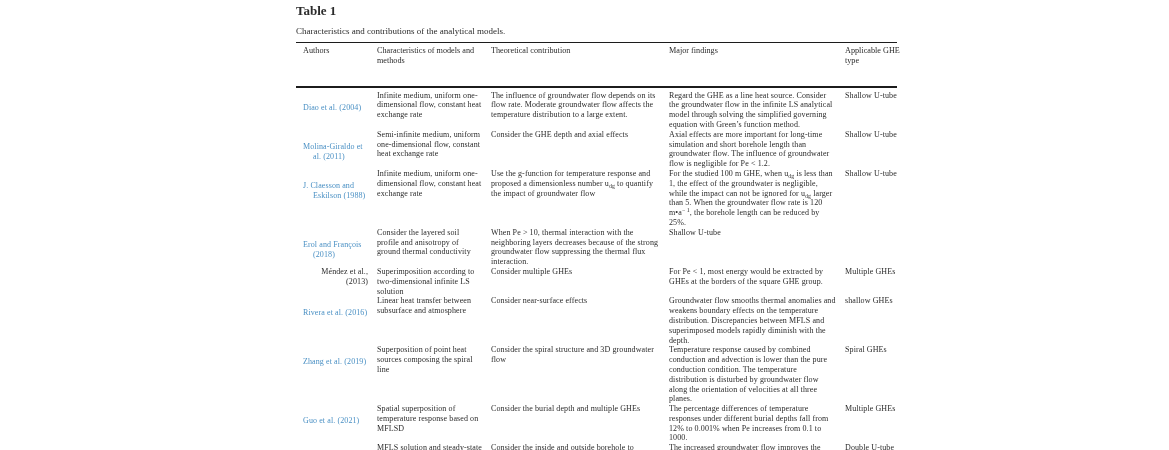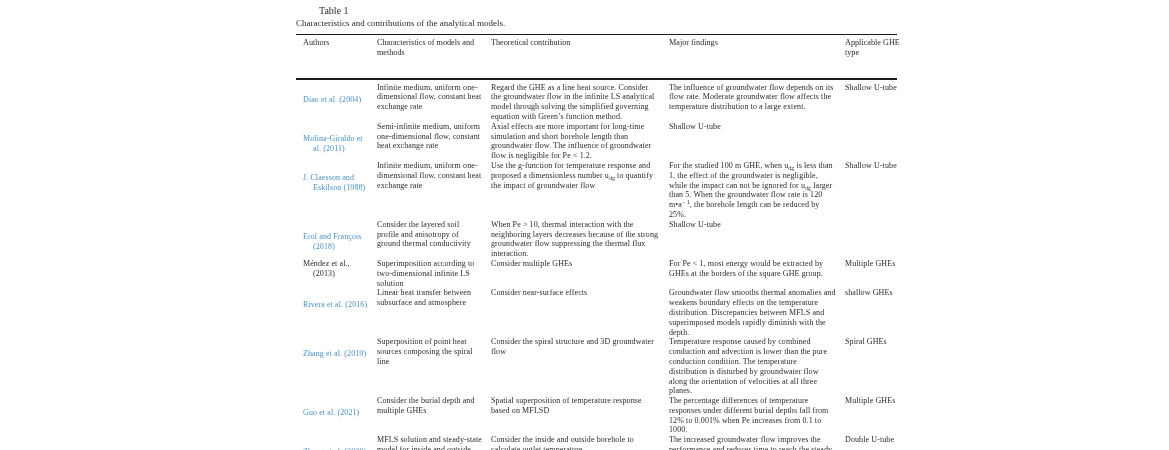--- a/index.html
+++ b/index.html
@@ -4,22 +4,22 @@
 <style>
   :root { --link-color: #4a90c4; --ink: #2b2b2b; --rule: #1c1c1c; }
   * { box-sizing: border-box; margin: 0; padding: 0; }
   html, body { background: #ffffff; }
   body {
     width: 1169px; height: 450px; position: relative; overflow: hidden;
     font-family: "Liberation Serif", "DejaVu Serif", serif;
     color: var(--ink);
   }
   .table-wrap { position: absolute; left: 296px; top: 5px; width: 601px; }
-  .table-label { font-size: 10px; font-weight: normal; line-height: 11px; margin-left: 23px; }
-  .table-caption { font-size: 9px; line-height: 11px; margin-top: 2px; }
+  .table-label { font-size: 13px; font-weight: bold; line-height: 11px; }
+  .table-caption { font-size: 9px; line-height: 11px; margin-top: 10px; }
   .rule { width: 100%; }
   .rule-thin  { border-top: 1px solid var(--rule); margin-top: 5px; }
   .rule-thick { border-top: 2px solid var(--rule); }
   .grid {
     display: grid;
     grid-template-columns: 74px 114px 178px 176px 59px;
     padding-left: 7px;
   }
   .header { padding-top: 3px; padding-bottom: 20px; }
   .hcell {
@@ -29,21 +29,21 @@
   .tbody { padding-top: 3px; padding-bottom: 2px; }
   .cell {
     font-size: 8px; line-height: 9.8px; padding-right: 9px;
     letter-spacing: 0.1px;
   }
   .cell:last-child { padding-right: 2px; }
   .author {
     display: block; padding-left: 10px; text-indent: -10px;
   }
   .author.link { color: var(--link-color); cursor: pointer; margin-top: 12px; }
-  .author.plain { color: var(--ink); }
+  .author.plain { color: var(--ink); text-align: right; }
   sub { font-size: 5.8px; line-height: 0; vertical-align: -1.5px; }
   sup { font-size: 5.8px; line-height: 0; vertical-align: 3px; }
 </style>
 </head>
 <body>
 
 <div class="table-wrap">
   <div class="table-label">Table 1</div>
   <div class="table-caption">Characteristics and contributions of the analytical models.</div>
   <div class="rule rule-thin"></div>
@@ -54,30 +54,31 @@
     <div class="hcell">Major findings</div>
     <div class="hcell">Applicable GHE type</div>
   </div>
   <div class="rule rule-thick"></div>
   <div class="tbody" id="rows">
   <div class="grid row">
     <div class="cell">
           <span class="author link">Diao et al. (2004)</span>
         </div>
     <div class="cell">Infinite medium, uniform one-dimensional flow, constant heat exchange rate</div>
+    <div class="cell">The influence of groundwater flow depends on its flow rate. Moderate groundwater flow affects the temperature distribution to a large extent.</div>
     <div class="cell">Regard the GHE as a line heat source. Consider the groundwater flow in the infinite LS analytical model through solving the simplified governing equation with Green’s function method.</div>
-    <div class="cell">The influence of groundwater flow depends on its flow rate. Moderate groundwater flow affects the temperature distribution to a large extent.</div>
     <div class="cell">Shallow U-tube</div>
   </div>
 
   <div class="grid row">
     <div class="cell">
           <span class="author link">Molina-Giraldo et al. (2011)</span>
         </div>
     <div class="cell">Semi-infinite medium, uniform one-dimensional flow, constant heat exchange rate</div>
+    <div class="cell">Consider the GHE depth and axial effects</div>
     <div class="cell">Axial effects are more important for long-time simulation and short borehole length than groundwater flow. The influence of groundwater flow is negligible for Pe &lt; 1.2.</div>
     <div class="cell">Shallow U-tube</div>
   </div>
 
   <div class="grid row">
     <div class="cell">
           <span class="author link">J. Claesson and Eskilson (1988)</span>
         </div>
     <div class="cell">Infinite medium, uniform one-dimensional flow, constant heat exchange rate</div>
     <div class="cell">Use the g-function for temperature response and proposed a dimensionless number u<sub>dg</sub> to quantify the impact of groundwater flow</div>
@@ -121,22 +122,22 @@
     <div class="cell">Superposition of point heat sources composing the spiral line</div>
     <div class="cell">Consider the spiral structure and 3D groundwater flow</div>
     <div class="cell">Temperature response caused by combined conduction and advection is lower than the pure conduction condition. The temperature distribution is disturbed by groundwater flow along the orientation of velocities at all three planes.</div>
     <div class="cell">Spiral GHEs</div>
   </div>
 
   <div class="grid row">
     <div class="cell">
           <span class="author link">Guo et al. (2021)</span>
         </div>
+    <div class="cell">Spatial superposition of temperature response based on MFLSD</div>
     <div class="cell">Consider the burial depth and multiple GHEs</div>
-    <div class="cell">Spatial superposition of temperature response based on MFLSD</div>
     <div class="cell">The percentage differences of temperature responses under different burial depths fall from 12% to 0.001% when Pe increases from 0.1 to 1000.</div>
     <div class="cell">Multiple GHEs</div>
   </div>
 
   <div class="grid row">
     <div class="cell">
           <span class="author link">Zhang et al. (2020)</span>
         </div>
     <div class="cell">MFLS solution and steady-state model for inside and outside the borehole</div>
     <div class="cell">Consider the inside and outside borehole to calculate outlet temperature</div>

